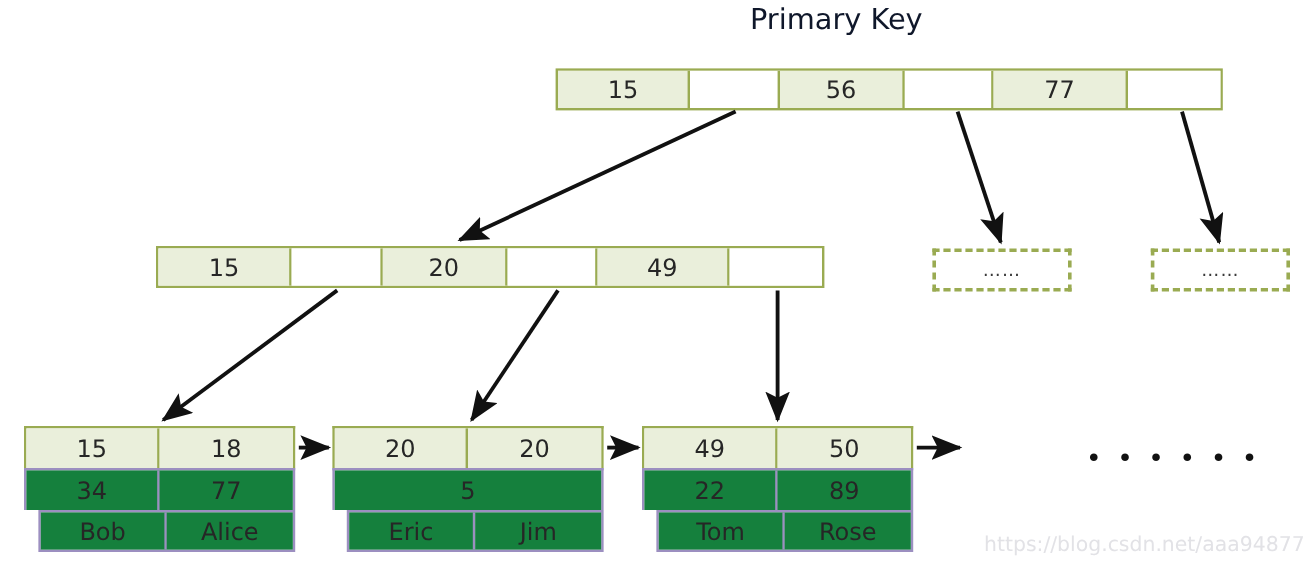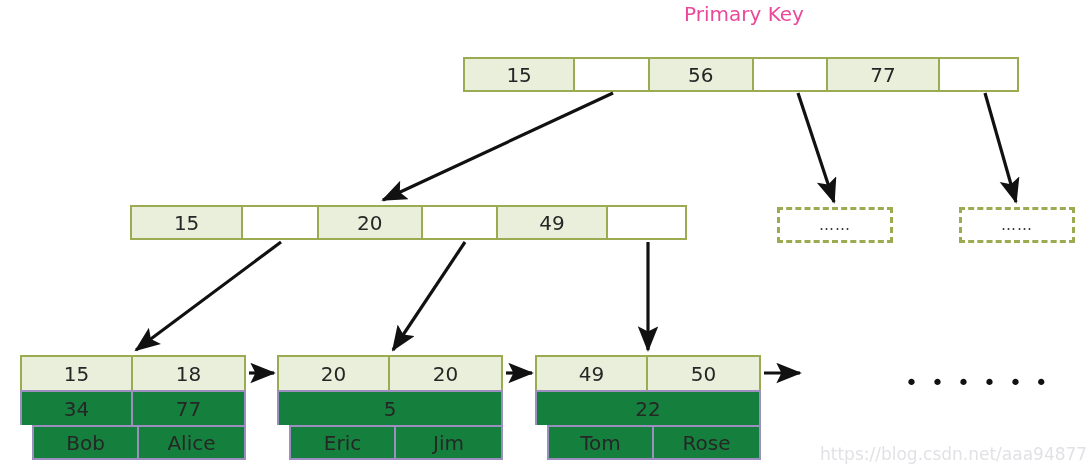--- a/index.html
+++ b/index.html
@@ -12,24 +12,24 @@
   }
   #canvas {
     position: relative;
     width: 1086px;
     height: 474px;
     background: #ffffff;
     overflow: hidden;
   }
   .title-inner {
     position: absolute;
-    left: 684px;
+    left: 625px;
     top: 2px;
-    font-size: 20px;
-    color: #ec4899;
+    font-size: 24px;
+    color: #0f172a;
     white-space: nowrap;
   }
 
   
   .inode {
     position: absolute;
     display: flex;
     box-sizing: border-box;
     border: 2px solid #9aab52;
     background: #ffffff;
@@ -200,20 +200,21 @@
     </div>
   </div>
 
   <div class="leaf" style="left:535px; top:355px;">
     <div class="leaf-row keys">
       <div class="lcell">49</div>
       <div class="lcell">50</div>
     </div>
     <div class="leaf-row data">
       <div class="lcell">22</div>
+      <div class="lcell">89</div>
     </div>
     <div class="leaf-row data last">
       <div class="lcell">Tom</div>
       <div class="lcell">Rose</div>
     </div>
   </div>
 
   <div class="tail-dots" style="left:905px; top:372px;">• • • • • •</div>
 
   <svg id="arrows" viewBox="0 0 1086 474">

